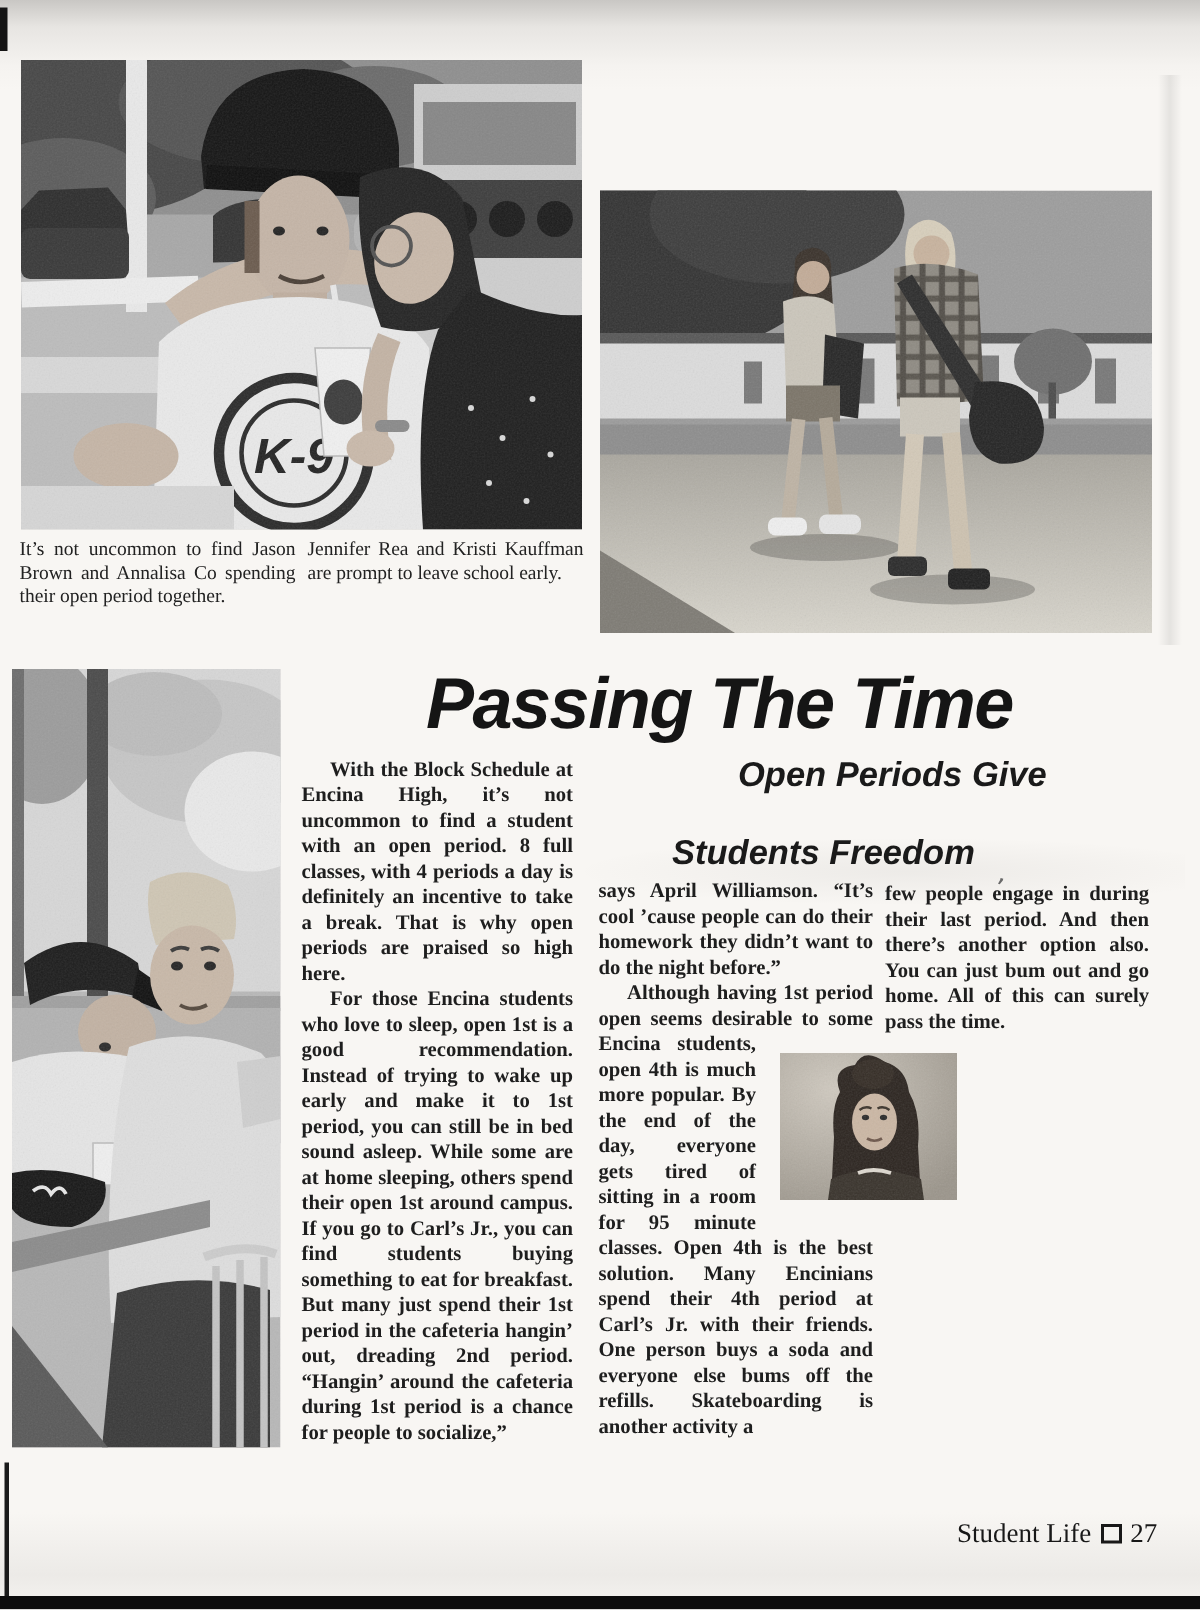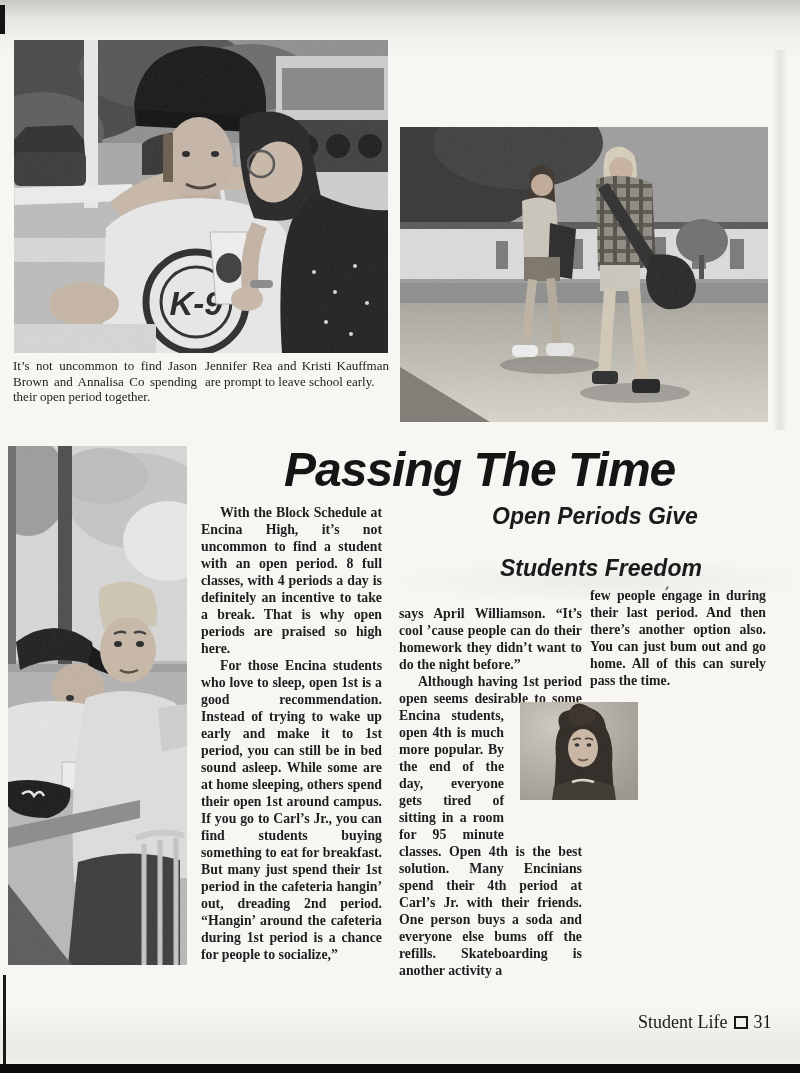--- a/index.html
+++ b/index.html
@@ -19,27 +19,27 @@
                 background:radial-gradient(ellipse at 55% 50%, rgba(60,55,50,0.06), rgba(0,0,0,0) 70%); }
   .pen-mark { left:664px; top:583px; width:10px; height:12px; color:#6a6a6a;
               font-size:18px; font-family:"DejaVu Sans",sans-serif; transform:rotate(14deg); }
   
   .headline { left:284px; top:442px; width:400px; font-family:"Liberation Sans","DejaVu Sans",sans-serif;
               font-weight:bold; font-style:italic; font-size:48px; letter-spacing:-1px;
               white-space:nowrap; color:#151515; }
   .subhead { font-family:"Liberation Sans","DejaVu Sans",sans-serif; font-weight:bold; font-style:italic;
              font-size:23px; color:#1a1a1a; width:200px; text-align:center; white-space:nowrap; }
   .subhead1 { left:492px; top:503px; }
-  .subhead2 { left:500px; top:555px; }
+  .subhead2 { left:448px; top:555px; }
   .caption { font-size:13px; line-height:15.6px; text-align:justify; color:#222; }
   .caption1 { left:13px; top:358px; width:184px; }
   .caption2 { left:205px; top:358px; width:184px; }
   .bodycol { font-size:13.8px; line-height:17px; text-align:justify; color:#1e1e1e;font-weight:bold; }
   .col1 { left:201px; top:504px; width:181px; }
-  .col2 { left:399px; top:585px; width:183px;margin-top:20px; }
+  .col2 { left:399px; top:585px; width:183px; }
   .col3 { left:590px; top:587px; width:176px; }
   .bodycol p.indent { text-indent:19px; }
   .wrap-spacer { float:right; width:78px; height:130px; }
   
   .footer { left:638px; top:1012px; width:150px; font-size:18px; color:#181818; white-space:nowrap; }
   .footer .sq { display:inline-block; width:14px; height:13px; border:2px solid #181818;
                 margin:0 5px -1px 7px; background:transparent; }
 </style>
 </head>
 <body>
@@ -246,16 +246,16 @@
     <path d="M34 84 Q62 72 94 84 L96 98 L32 98 Z" fill="#39332c"></path>
     <path d="M52 80 Q62 76 74 80" stroke="#ddd8cf" stroke-width="2.5" fill="none"></path>
     <rect width="118" height="98" filter="url(#grain)" opacity="0.14"></rect>
   </svg>
 
   <div class="abs bodycol col3">
     <p>few people engage in during their last period. And then there’s another option also. You can just bum out and go home. All of this can surely pass the time.</p>
   </div>
 
   <div class="abs footer">
-    <span>Student Life</span><span class="sq"></span><span>31</span>
+    <span>Student Life</span><span class="sq"></span><span>27</span>
   </div>
 
 </div>
 
 </body></html>

